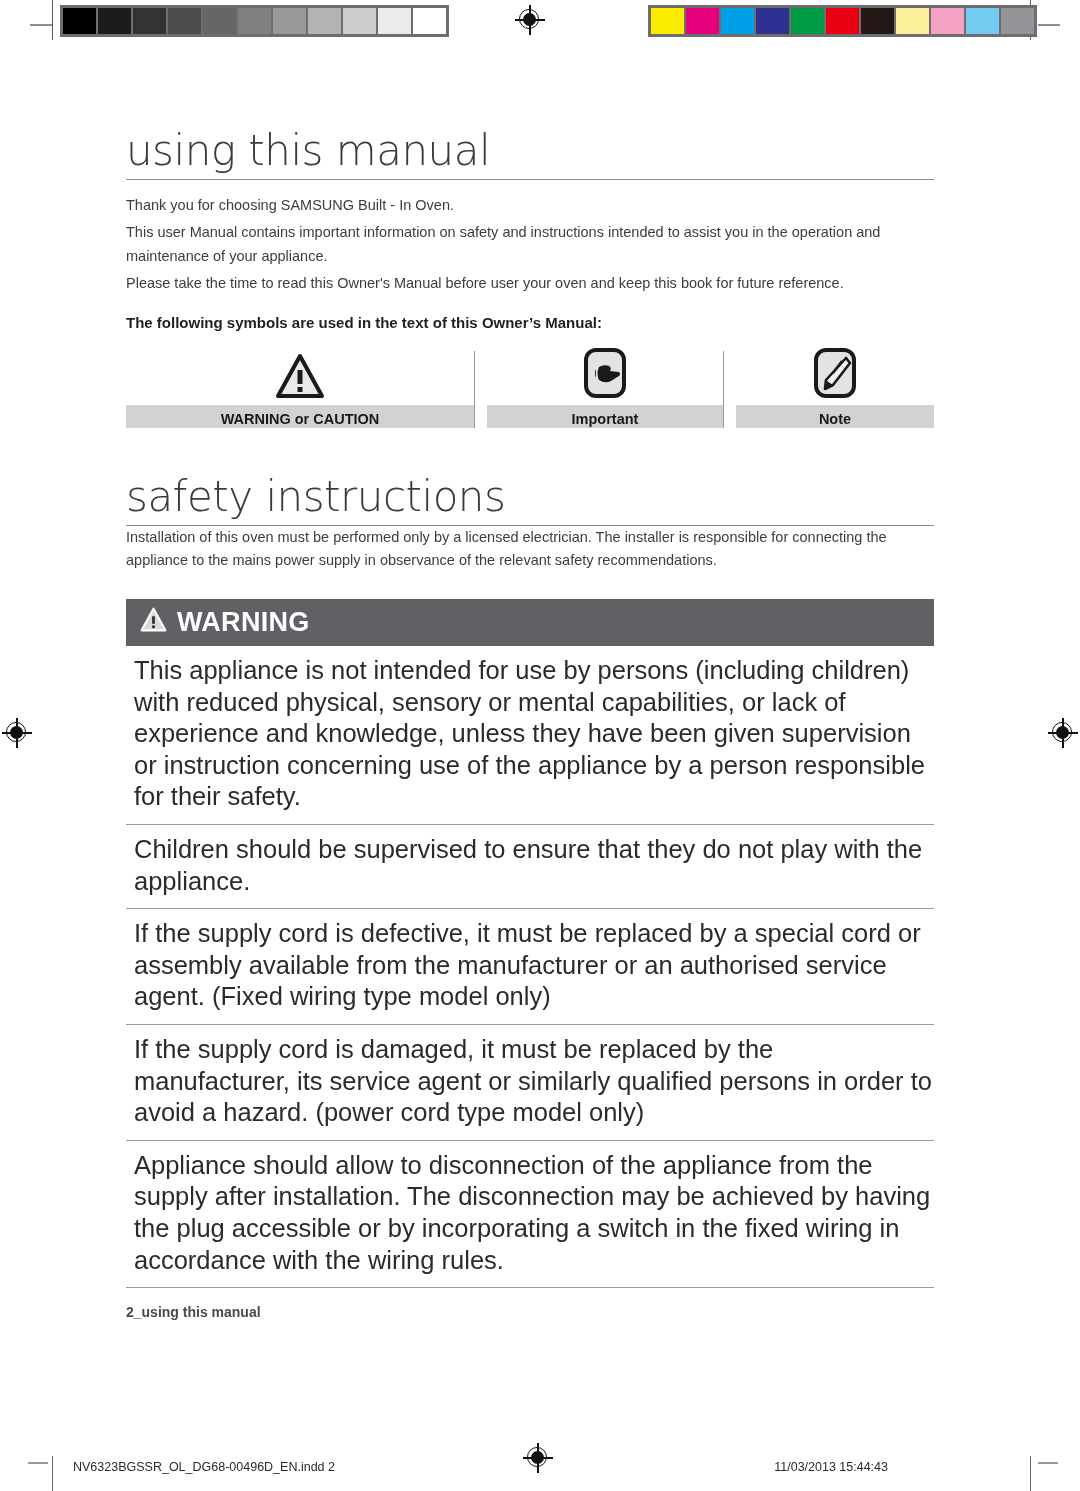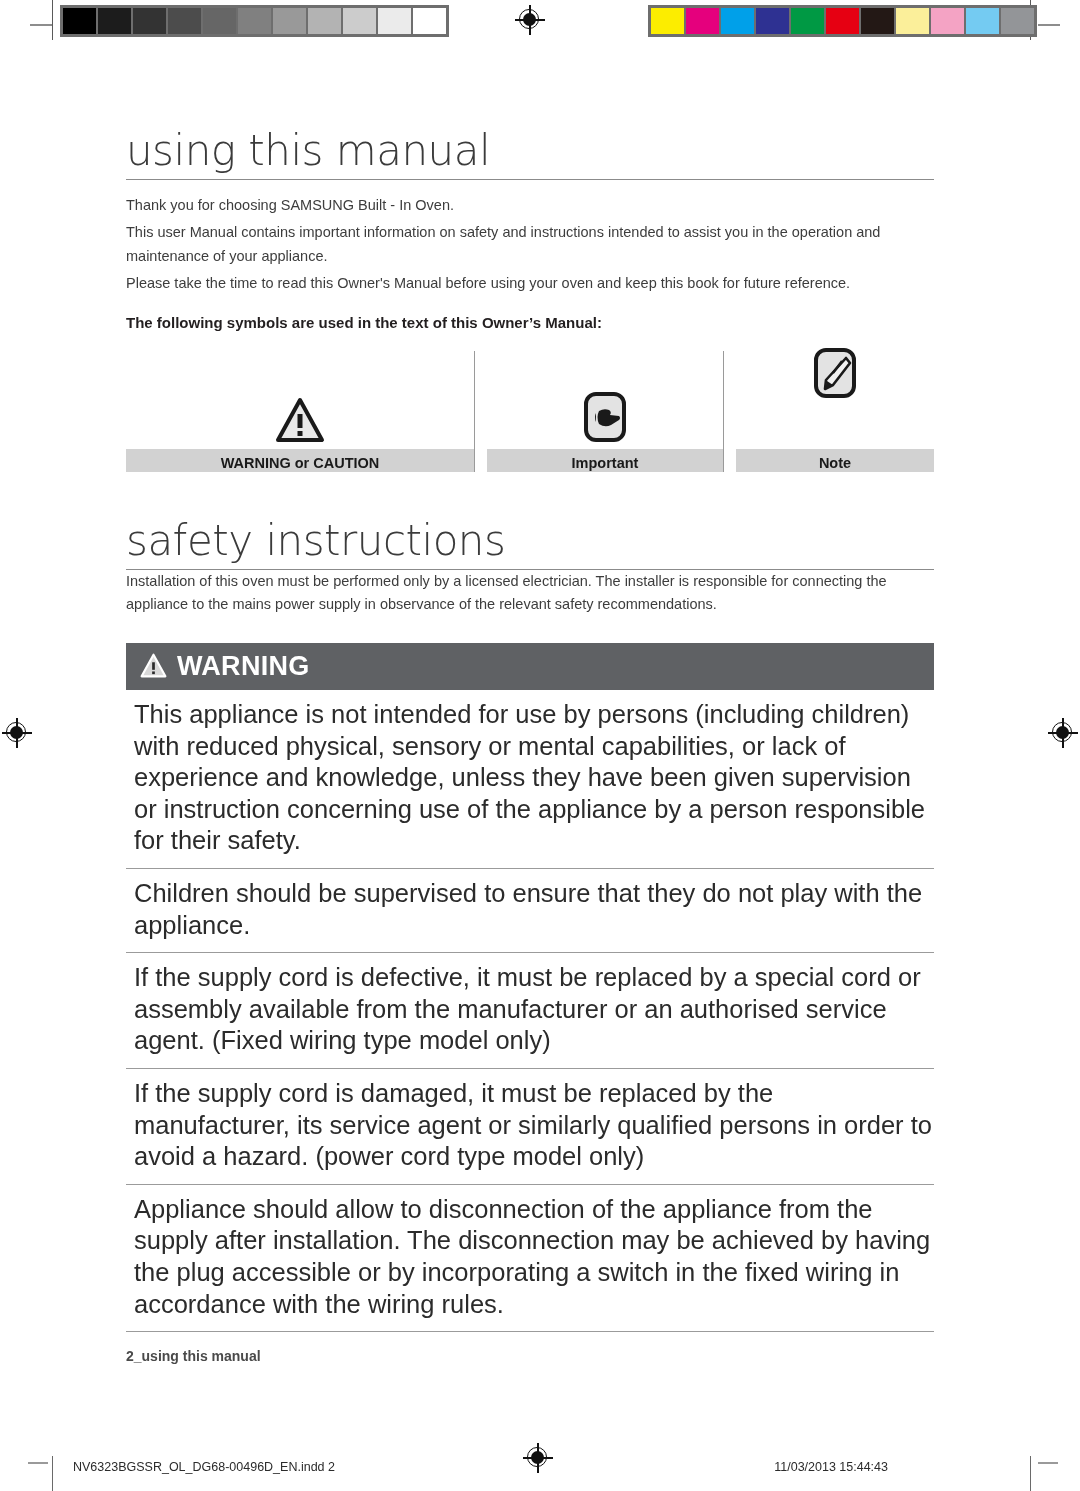--- a/index.html
+++ b/index.html
@@ -139,21 +139,21 @@
     margin-top: 12px;
     align-items: flex-end;
   }
   .symbol-cell {
     display: flex;
     flex-direction: column;
     align-items: center;
   }
   .symbol-cell.warn { width: 348px; }
   .symbol-cell.important { width: 236px; margin-left: 12px; }
-  .symbol-cell.note { width: 198px; margin-left: 12px; gap: 44px; }
+  .symbol-cell.note { width: 198px; margin-left: 12px; }
 
   .sym-divider {
     width: 1px;
     align-self: stretch;
     background: #9a9a9a;
     margin: 8px 0 0 0;
   }
 
   .symbol-icon {
     height: 56px;
@@ -170,21 +170,21 @@
     font-weight: bold;
     color: #1a1a1a;
     padding: 6px 0 1px 0;
     box-sizing: border-box;
   }
 
   
   .warning-bar {
     background: #5f6164;
     display: flex;
-    align-items: flex-end;
+    align-items: flex-start;
     padding: 8px 14px;
     box-sizing: border-box;
     margin-top: 26px;
   }
   .warning-bar .wb-title {
     color: #ffffff;
     font-size: 27px;
     font-weight: bold;
     letter-spacing: 0.3px;
     margin-left: 10px;
@@ -312,21 +312,21 @@
 
 <div class="page">
 
   <div style="position:absolute;left:126px;top:130px;width:808px;">
 
     <h1 class="section-title">using this manual</h1>
 
     <div class="intro-block">
       <p class="intro-p">Thank you for choosing SAMSUNG Built - In Oven.</p>
       <p class="intro-p">This user Manual contains important information on safety and instructions intended to assist you in the operation and maintenance of your appliance.</p>
-      <p class="intro-p">Please take the time to read this Owner's Manual before using your oven and keep this book for future reference.</p>
+      <p class="intro-p">Please take the time to read this Owner's Manual before user your oven and keep this book for future reference.</p>
     </div>
 
     <p class="symbols-lead">The following symbols are used in the text of this Owner’s Manual:</p>
 
     <div class="symbols-row">
 
       <div class="symbol-cell warn">
         <div class="symbol-icon">
           <svg width="50" height="46" viewBox="0 0 50 46">
             <path d="M25 3 L47 43 L3 43 Z" fill="#e9e9e9" stroke="#1a1a1a" stroke-width="4" stroke-linejoin="round"></path>

